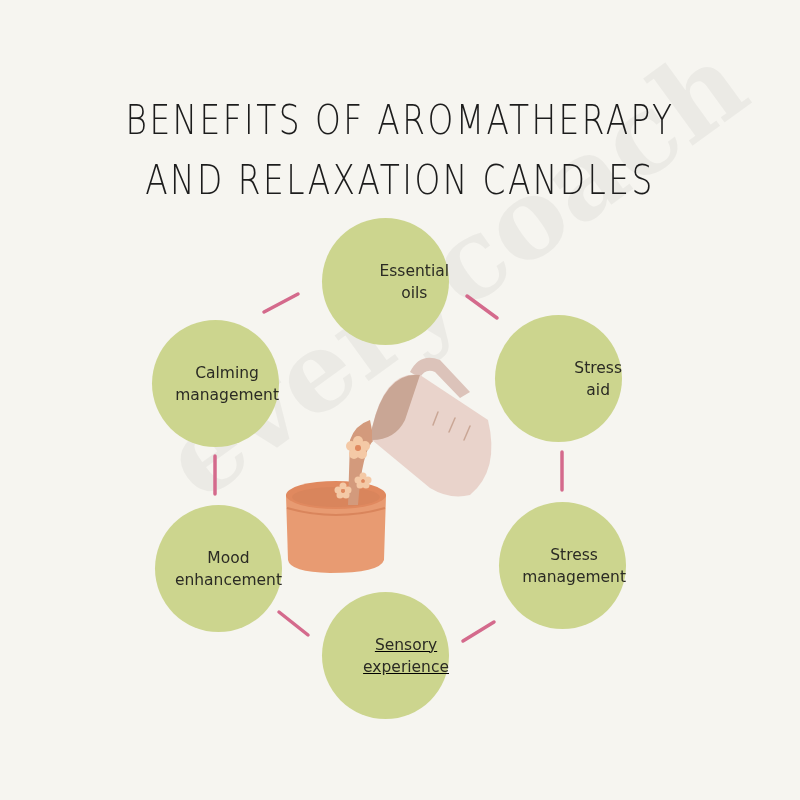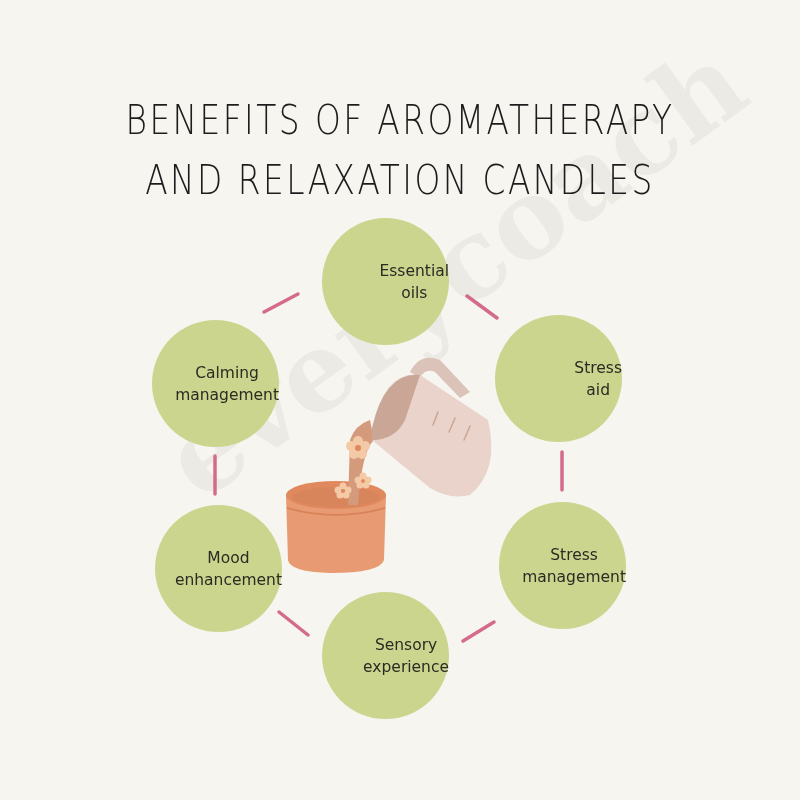--- a/index.html
+++ b/index.html
@@ -90,21 +90,21 @@
 oils</span>
 </div>
 <div class="node" style="left:495px;top:315px;">
   <span>Stress
 aid</span>
 </div>
 <div class="node" style="left:499px;top:502px;">
   <span>Stress
 management</span>
 </div>
-<div class="node" style="left:322px;top:592px;">
+<div class="node" style="left:322px;top:592px;text-decoration:underline;">
   <span>Sensory
 experience</span>
 </div>
 <div class="node" style="left:155px;top:505px;">
   <span>Mood
 enhancement</span>
 </div>
 <div class="node" style="left:152px;top:320px;">
   <span>Calming
 management</span>

